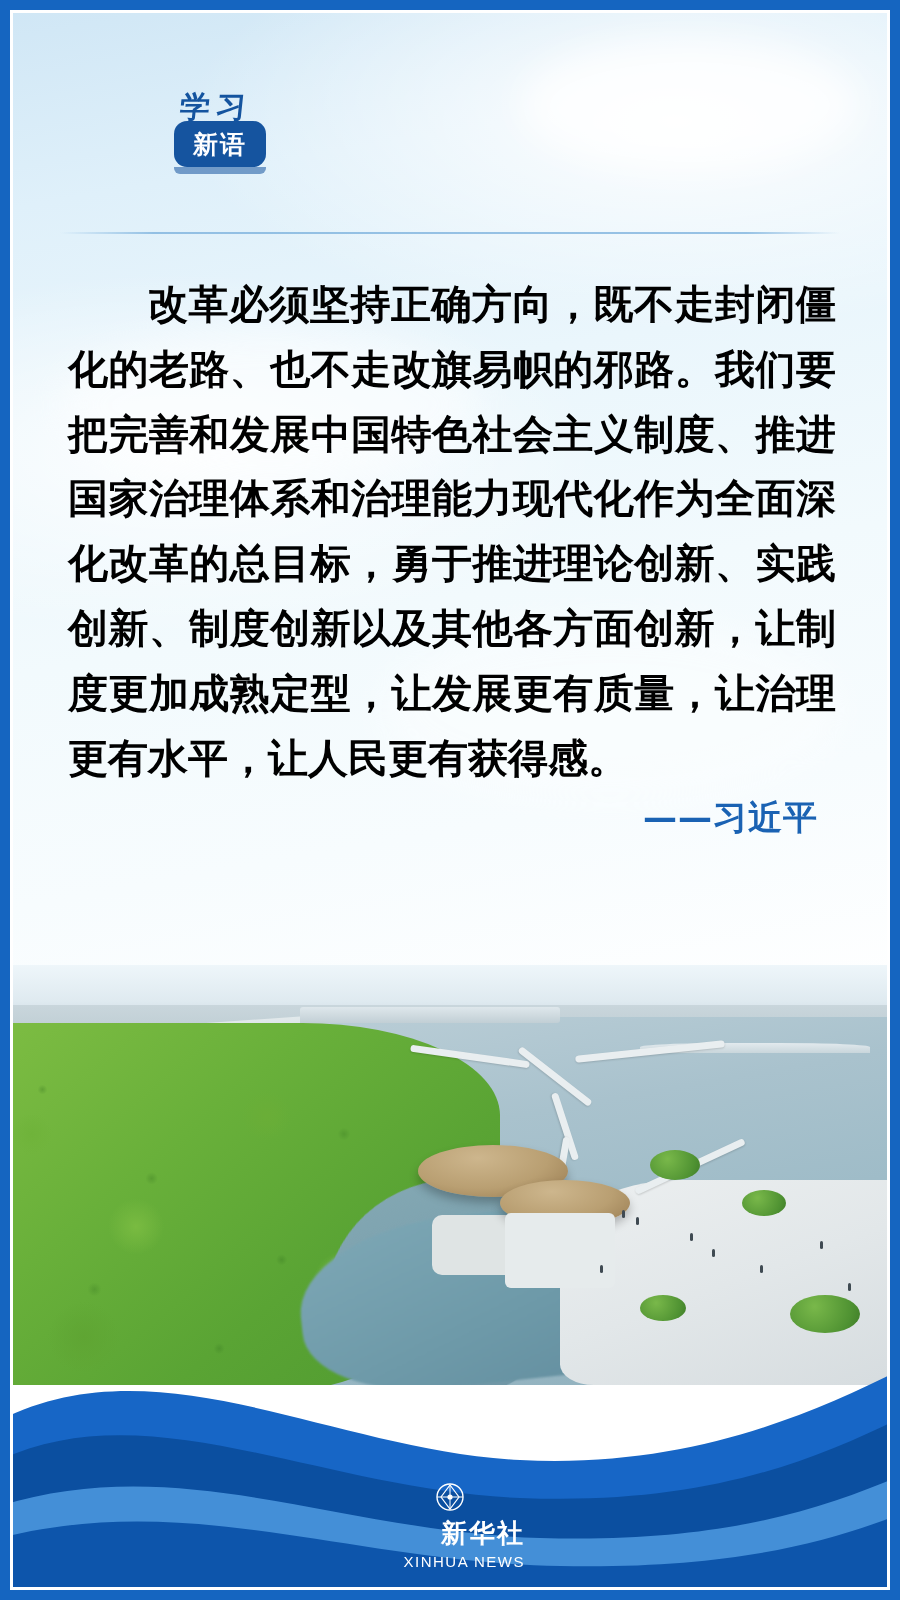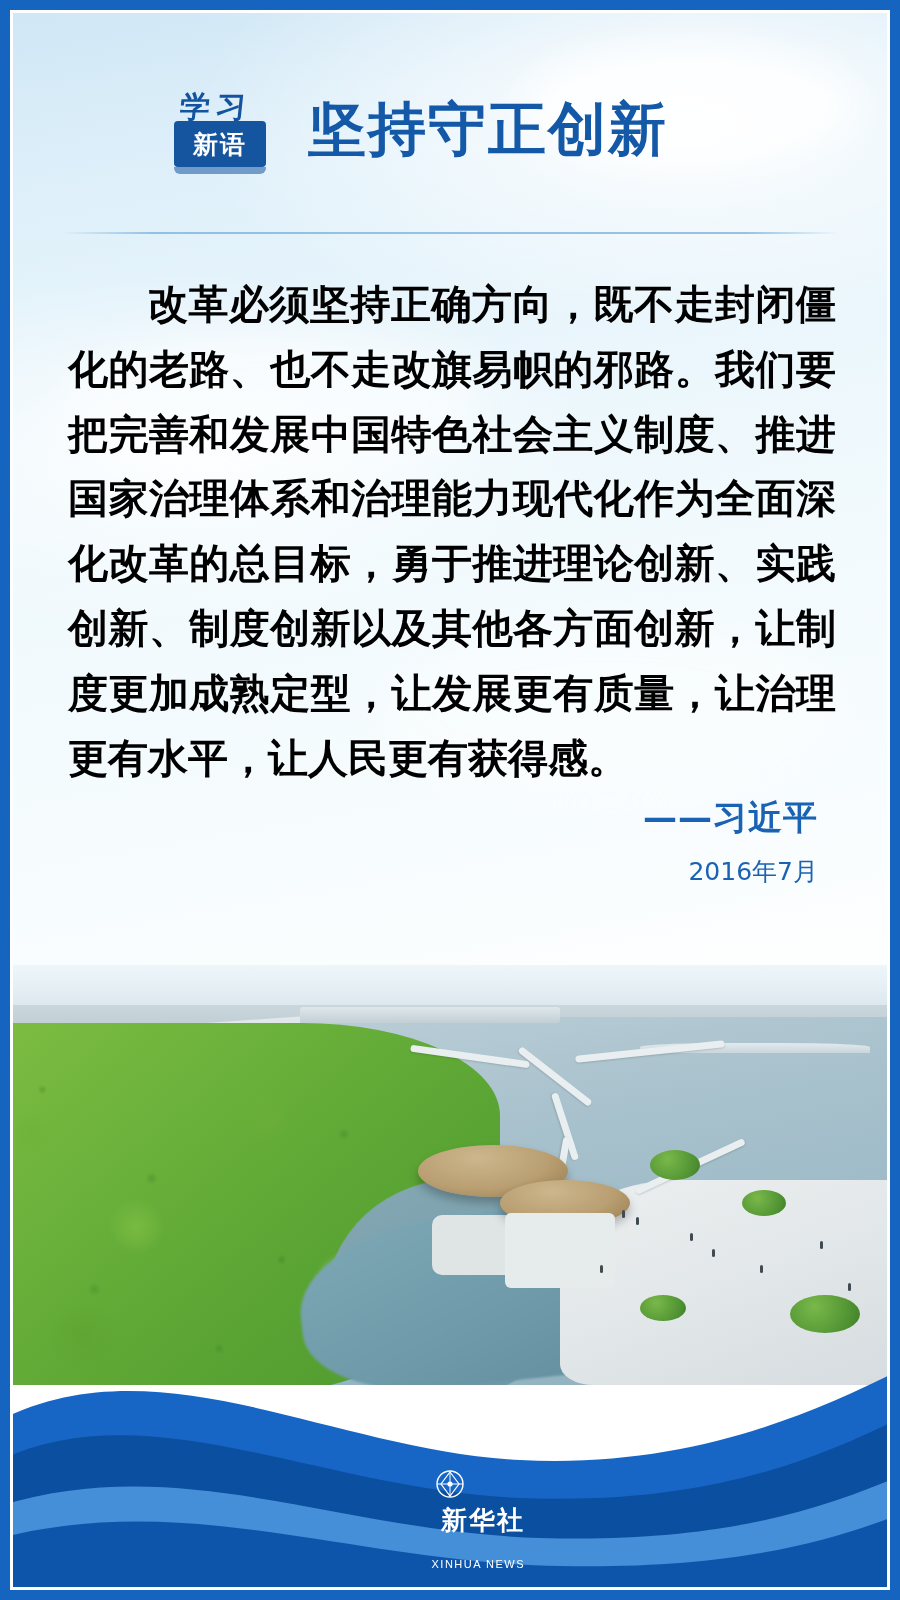--- a/index.html
+++ b/index.html
@@ -84,21 +84,21 @@
     font-family: "Liberation Serif", "DejaVu Serif", serif;
     transform: skewX(-6deg);
   }
   .logo-badge {
     position: absolute;
     left: 4px;
     top: 34px;
     width: 92px;
     height: 46px;
     background: #15549f;
-    border-radius: 4px;
+    border-radius: 13px;
     display: flex;
     align-items: center;
     justify-content: center;
   }
   .logo-badge span {
     color: #ffffff;
     font-size: 25px;
     font-weight: bold;
     letter-spacing: 2px;
     font-family: "Liberation Serif", "DejaVu Serif", serif;
@@ -323,24 +323,24 @@
     z-index: 30;
   }
   .xinhua-name {
     font-size: 26px;
     font-weight: bold;
     color: #ffffff;
     letter-spacing: 2px;
     font-family: "DejaVu Sans", "Liberation Sans", sans-serif;
   }
   .xinhua-en {
-    font-size: 11px;
+    font-size: 15px;
     color: #ffffff;
     letter-spacing: 1.5px;
-    margin-top: 20px;
+    margin-top: 2px;
     font-family: "Liberation Sans", sans-serif;
   }
   .xinhua-mark {
     margin: 0 auto 4px auto;
     width: 44px;
     height: 30px;
   }
 </style>
 </head>
 <body>
@@ -353,30 +353,28 @@
     <div class="cloud" style="left:380px; top:620px; width:460px; height:180px; opacity:0.5;"></div>
   </div>
 
   <div class="header">
     <div class="logo-block">
       <div class="logo-top">学习</div>
       <div class="logo-badge">
         <span>新语</span>
       </div>
     </div>
-    <div class="header-title">坚持守正创新</div>
   </div>
 
   <div class="divider"></div>
 
   <div class="quote">改革必须坚持正确方向，既不走封闭僵化的老路、也不走改旗易帜的邪路。我们要把完善和发展中国特色社会主义制度、推进国家治理体系和治理能力现代化作为全面深化改革的总目标，勇于推进理论创新、实践创新、制度创新以及其他各方面创新，让制度更加成熟定型，让发展更有质量，让治理更有水平，让人民更有获得感。</div>
 
   <div class="attribution">
     <div class="attrib-name">——习近平</div>
-    <div class="attrib-date">2016年7月</div>
   </div>
 
   <div class="photo">
     <div class="photo-sky"></div>
     <div class="photo-far"></div>
     <div class="water"></div>
     <div class="road"></div>
     <div class="bridge"></div>
     <div class="bridge-2"></div>
     <div class="mangrove">

